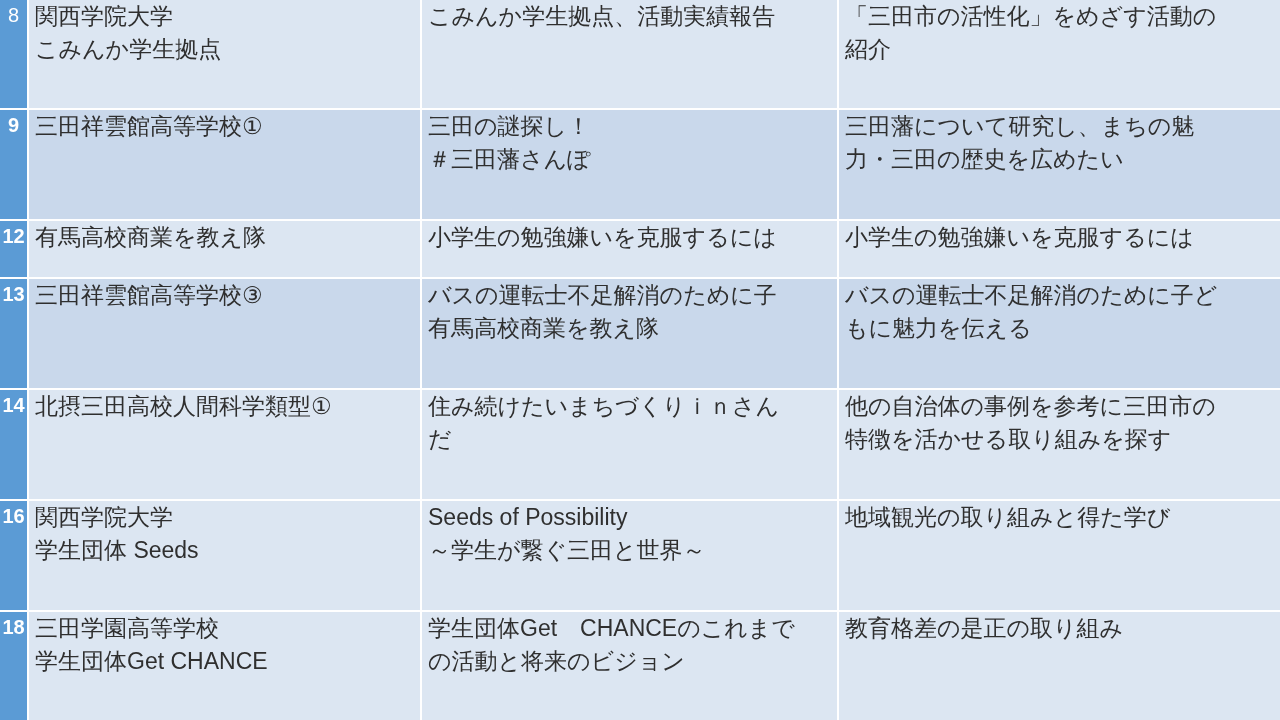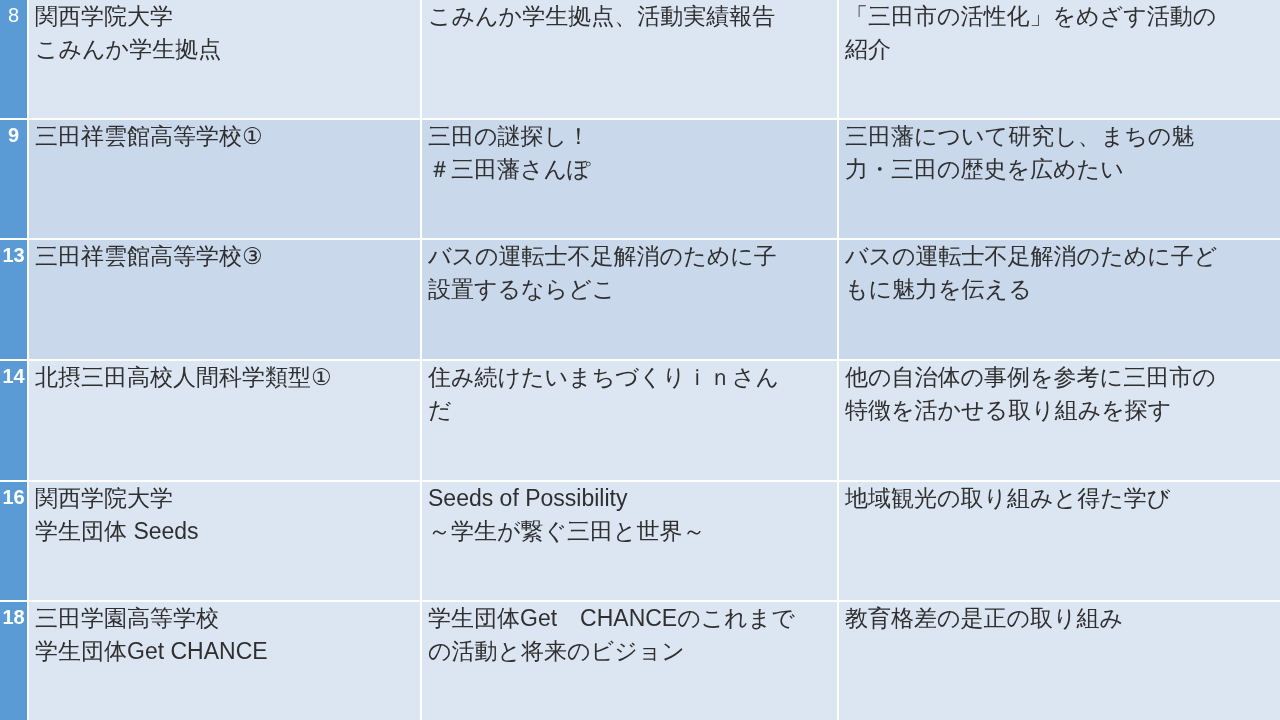--- a/index.html
+++ b/index.html
@@ -67,25 +67,31 @@
 紹介</td>
       </tr>
       <tr class="band-dark">
         <td class="num-cell">9</td>
         <td class="org-cell">三田祥雲館高等学校①</td>
         <td class="title-cell">三田の謎探し！
 ＃三田藩さんぽ</td>
         <td class="desc-cell">三田藩について研究し、まちの魅
 力・三田の歴史を広めたい</td>
       </tr>
+      <tr class="band-light">
+        <td class="num-cell">12</td>
+        <td class="org-cell">有馬高校商業を教え隊</td>
+        <td class="title-cell">小学生の勉強嫌いを克服するには</td>
+        <td class="desc-cell">小学生の勉強嫌いを克服するには</td>
+      </tr>
       <tr class="band-dark">
         <td class="num-cell">13</td>
         <td class="org-cell">三田祥雲館高等学校③</td>
         <td class="title-cell">バスの運転士不足解消のために子
-設置するならどこ</td>
+有馬高校商業を教え隊</td>
         <td class="desc-cell">バスの運転士不足解消のために子ど
 もに魅力を伝える</td>
       </tr>
       <tr class="band-light">
         <td class="num-cell">14</td>
         <td class="org-cell">北摂三田高校人間科学類型①</td>
         <td class="title-cell">住み続けたいまちづくりｉｎさん
 だ</td>
         <td class="desc-cell">他の自治体の事例を参考に三田市の
 特徴を活かせる取り組みを探す</td>

